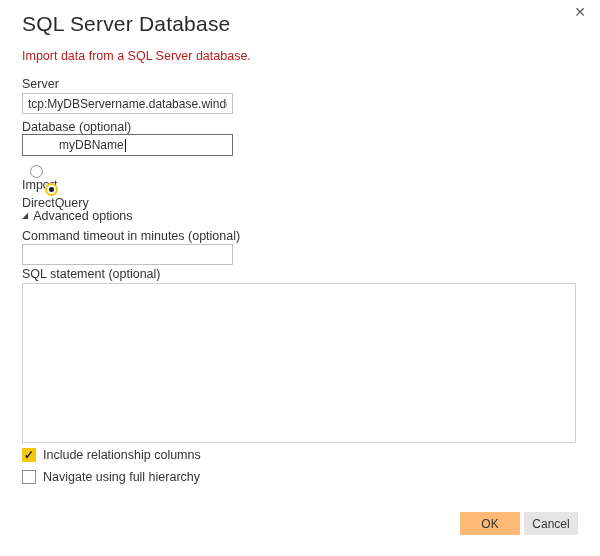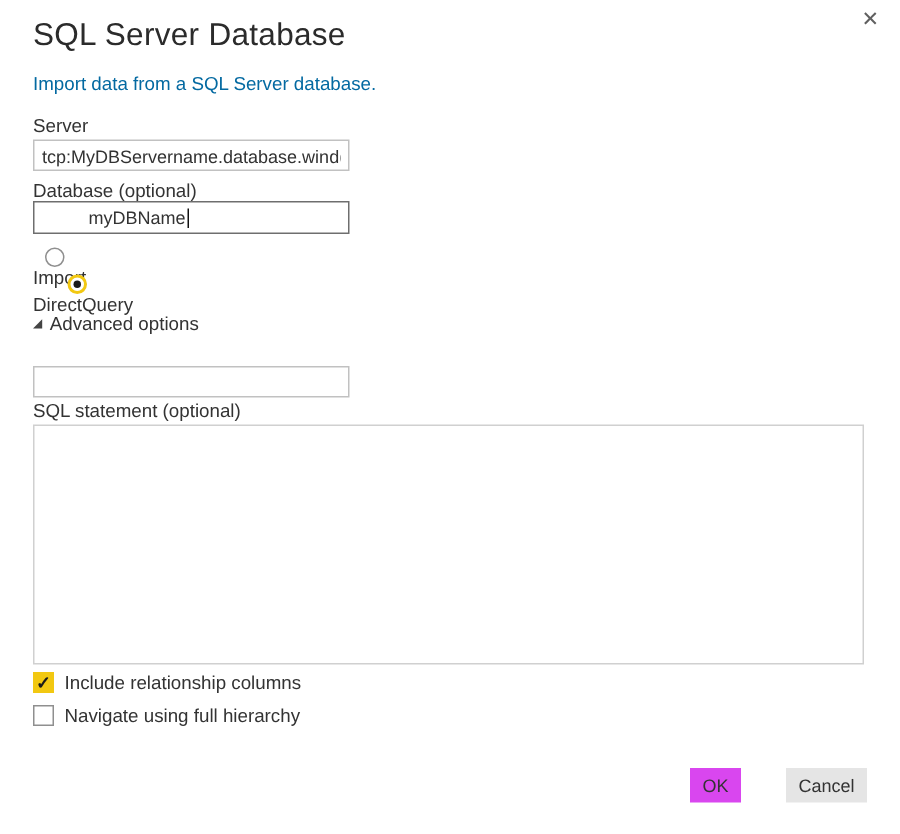--- a/index.html
+++ b/index.html
@@ -16,21 +16,21 @@
     font-size:14px;color:#606060;cursor:pointer;
     line-height:14px;
   }
   .title{
     position:absolute;left:22px;top:12px;
     font-size:21px;font-weight:300;color:#2b2b2b;
     letter-spacing:0.2px;
   }
   .subtitle{
     position:absolute;left:22px;top:49px;
-    font-size:12.5px;color:#0369a1;
+    font-size:12.5px;color:#b91c1c;
   }
   .lbl{
     position:absolute;left:22px;
     font-size:12.5px;color:#333333;
   }
   .txt{
     position:absolute;left:22px;
     width:211px;height:21px;
     border:1px solid #c1c1c1;
     box-sizing:border-box;
@@ -76,21 +76,21 @@
   .chk.off{background:#fff;border:1px solid #8f8f8f;}
   .chk .mark{font-size:12px;line-height:12px;color:#1a1a1a;font-weight:bold;}
   .chk-lbl{font-size:12.5px;color:#333333;}
   .btn{
     position:absolute;top:512px;height:23px;
     border:none;font-family:"Liberation Sans", sans-serif;
     font-size:12px;color:#333333;cursor:pointer;
     display:flex;align-items:center;justify-content:center;
     box-sizing:border-box;
   }
-  .btn-ok{left:460px;width:34px;background:#d946ef;}
+  .btn-ok{left:460px;width:60px;background:#fdba74;}
   .btn-cancel{left:524px;width:54px;background:#e5e5e5;}
 </style>
 </head>
 <body>
 
 <div class="dialog">
 
   <span class="close">✕</span>
 
   <div class="title">SQL Server Database</div>
@@ -114,20 +114,21 @@
         <span class="dot"></span>
       </span>
     <span class="radio-lbl">DirectQuery</span>
   </div>
 
   <div class="advanced">
     <span class="expander">◢</span>
     <span>Advanced options</span>
   </div>
 
+  <div class="lbl" style="top:229px">Command timeout in minutes (optional)</div>
   <input class="txt" style="top: 244px;" type="text" value="">
 
   <div class="lbl" style="top:267px">SQL statement (optional)</div>
   <textarea class="sqlbox" value="" style=""></textarea>
 
   <div class="chk-row" style="top:448px">
     <span class="chk on">
       <span class="mark">✓</span>
     </span>
     <span class="chk-lbl">Include relationship columns</span>

